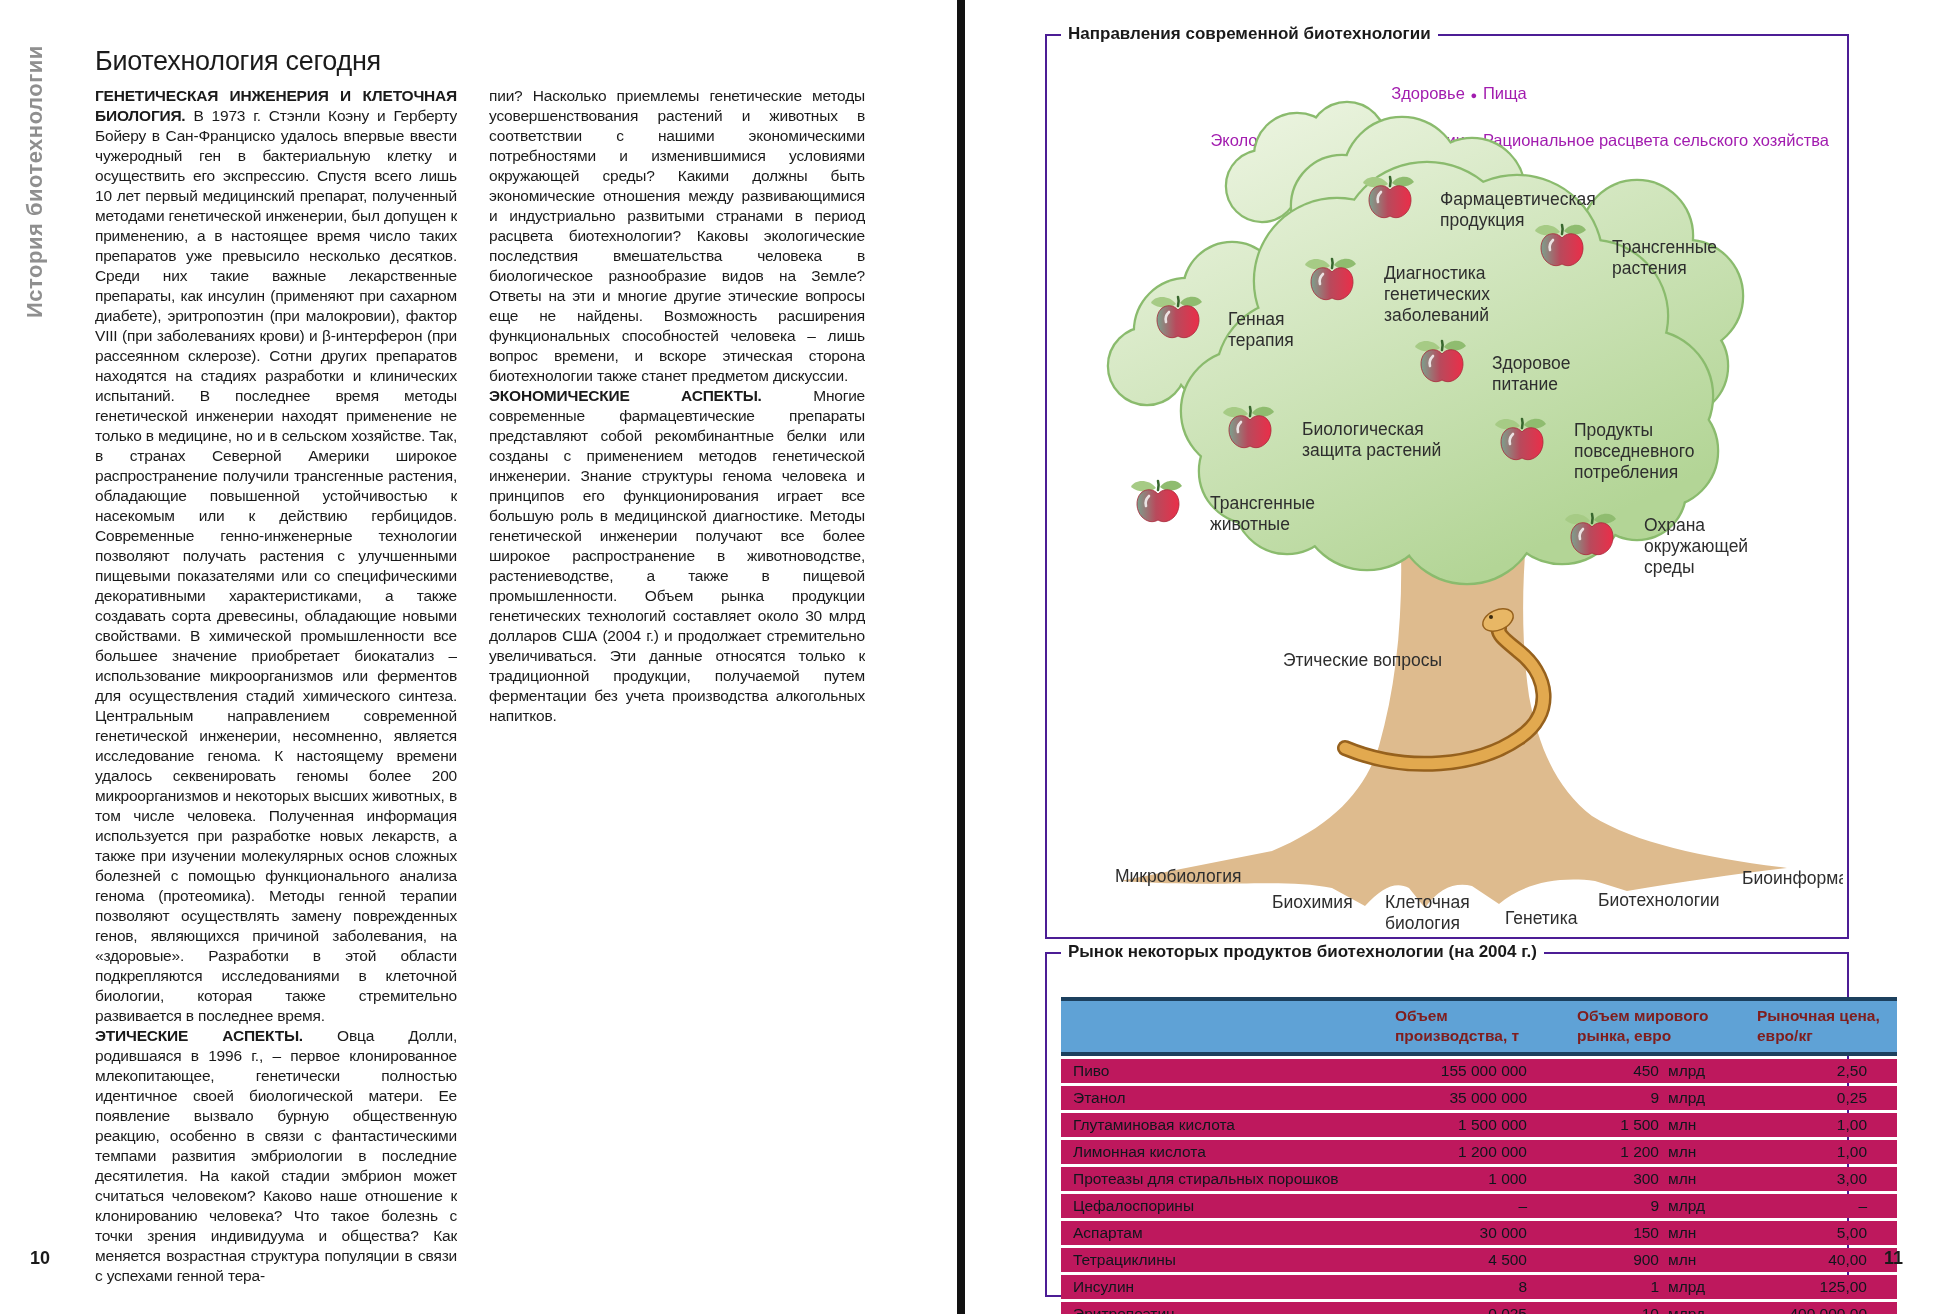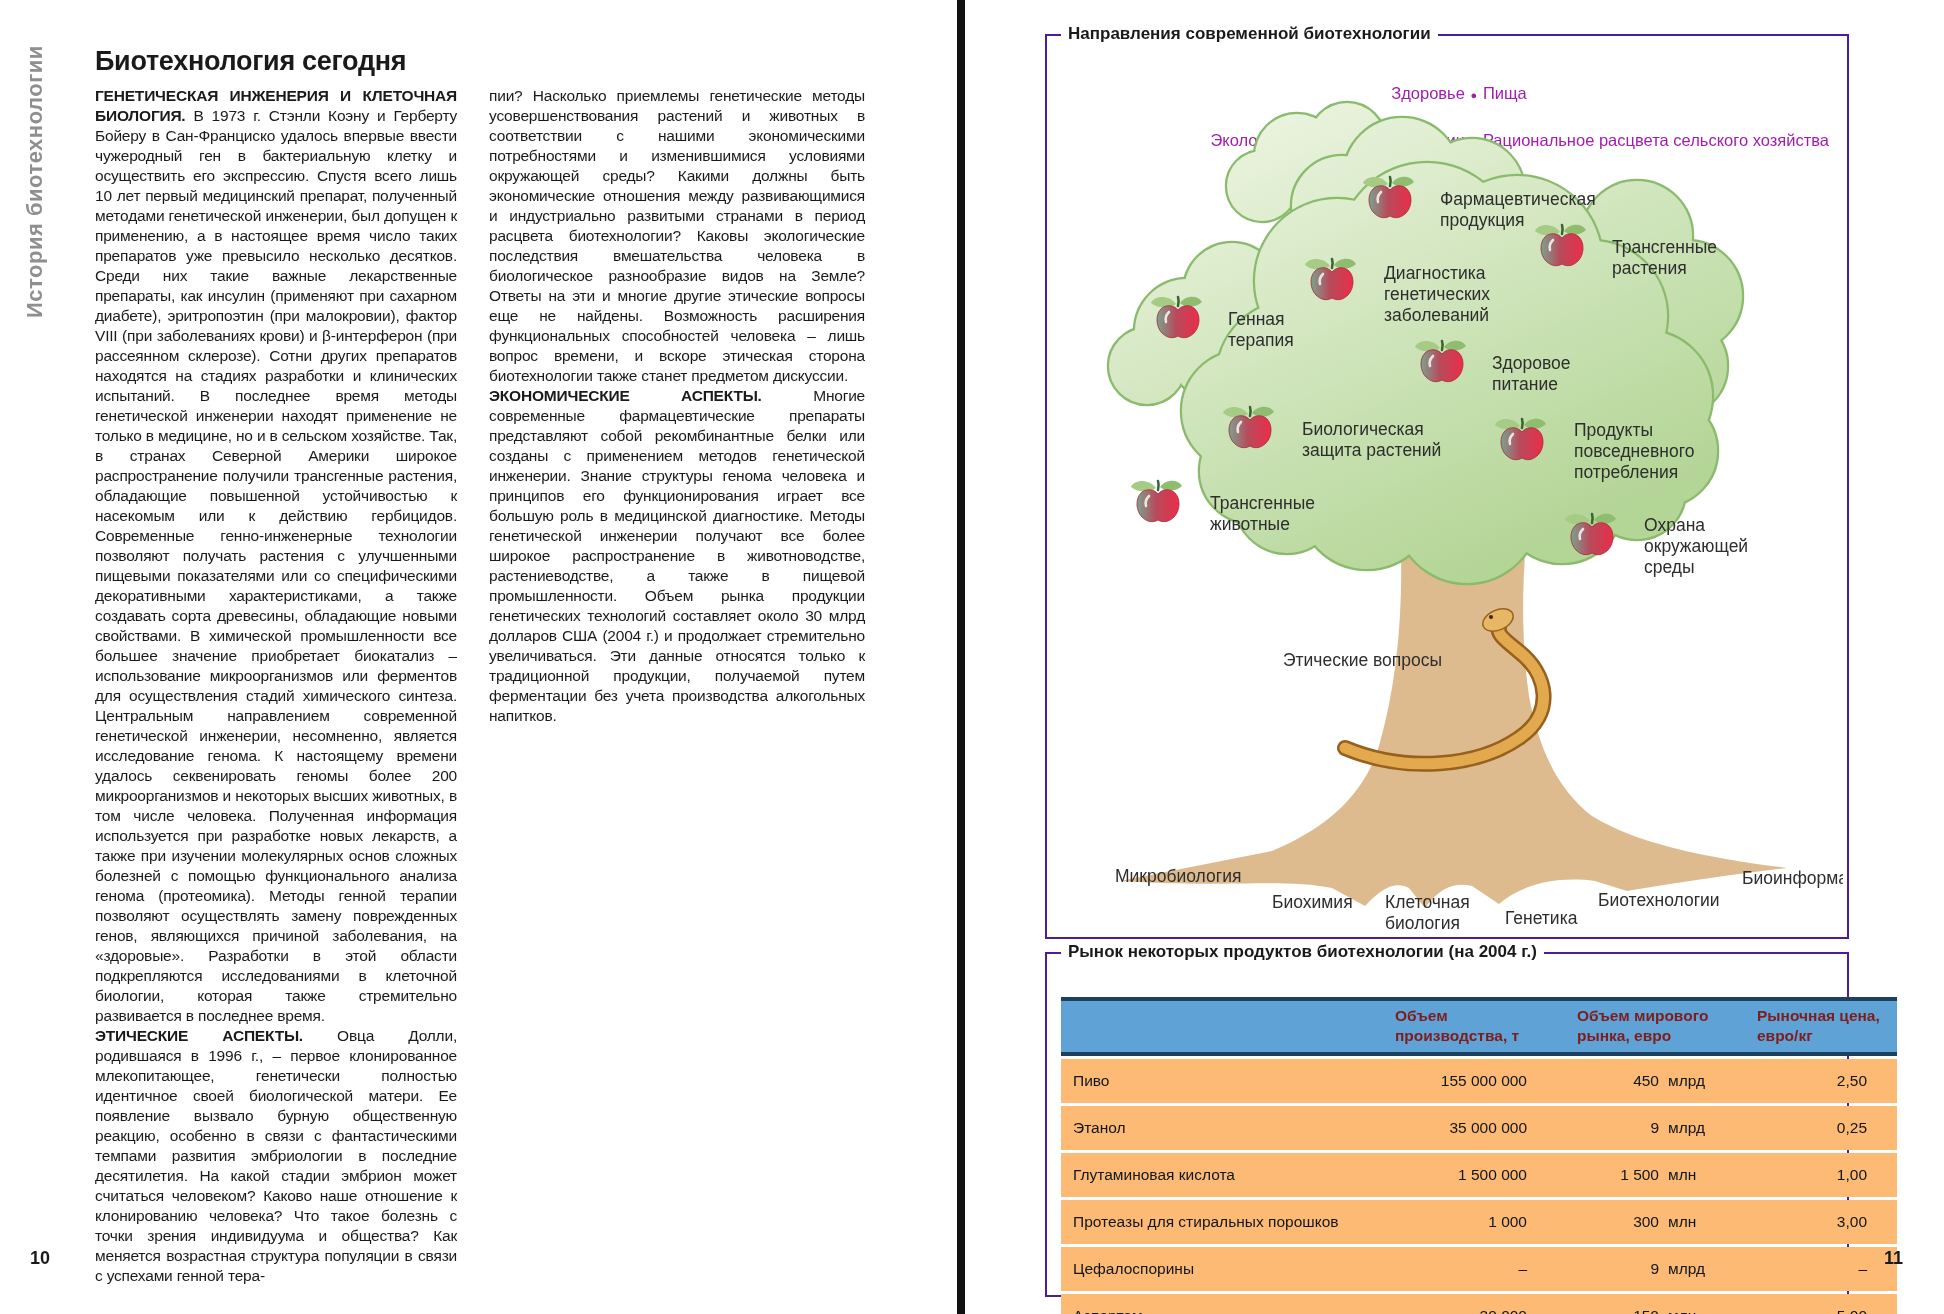--- a/index.html
+++ b/index.html
@@ -5,21 +5,21 @@
   html,body{margin:0;padding:0;background:#ffffff;}
   #spread{
     position:relative;width:1944px;height:1314px;background:#ffffff;overflow:hidden;
     font-family:"Liberation Sans","DejaVu Sans",sans-serif;color:#1a1a1a;
   }
   
   .sidebar-vertical{
     position:absolute;left:22px;top:318px;transform:rotate(-90deg);transform-origin:top left;
     font-size:22px;font-weight:bold;color:#8f8f8f;letter-spacing:.5px;white-space:nowrap;
   }
-  .page-title{position:absolute;left:95px;top:28px;font-size:27px;font-weight:bold;letter-spacing:-.3px;}
+  .page-title{position:absolute;left:95px;top:28px;font-size:27px;font-weight:normal;letter-spacing:-.3px;}
   .textcol{position:absolute;top:86px;height:1216px;overflow:hidden;font-size:15.5px;line-height:20px;
     text-align:justify;letter-spacing:-.2px;}
   #col-1{left:95px;width:362px;}
   #col-2{left:489px;width:376px;}
   .textcol p{margin:0;}
   .textcol .lead{font-weight:bold;}
   .pagenum{position:absolute;font-size:18px;font-weight:bold;}
   #pagenum-left{left:30px;top:1248px;}
   #pagenum-right{left:1884px;top:1248px;}
   
@@ -47,21 +47,21 @@
   .lobe-fill circle{fill:url(#cg);stroke:none;}
   
   #market-table{
     border-collapse:separate;border-spacing:0 3px;margin:40px 12px 0 14px;width:774px;
     font-size:15.5px;color:#10161c;table-layout:fixed;
   }
   #market-table th{
     background:#5fa2d6;color:#7f1d1d;font-weight:bold;text-align:left;vertical-align:top;
     border-top:4px solid #1c405e;border-bottom:4px solid #1c405e;padding:5px 0 6px 0;line-height:20px;
   }
-  #market-table td{background:#fdba74;padding:12px 0;line-height:20px;}
+  #market-table td{background:#be185d;padding:2px 0;line-height:20px;}
   #market-table .c-product{width:298px;padding-left:12px;}
   #market-table th.c-product{padding-left:12px;}
   #market-table .c-prod{width:160px;text-align:right;padding-right:36px;}
   #market-table th.c-prod{text-align:left;padding-right:8px;padding-left:24px;}
   #market-table .c-market{width:180px;}
   #market-table th.c-market{padding-left:14px;}
   #market-table .c-market .num{display:inline-block;width:96px;text-align:right;}
   #market-table .c-market .unit{display:inline-block;margin-left:9px;}
   #market-table .c-price{width:136px;text-align:right;padding-right:30px;}
   #market-table th.c-price{text-align:left;padding-left:0;padding-right:4px;}
@@ -291,20 +291,26 @@
             <td class="c-market"><span class="num">9</span><span class="unit">млрд</span></td>
             <td class="c-price">0,25</td>
           </tr>
           <tr>
             <td class="c-product">Глутаминовая кислота</td>
             <td class="c-prod">1 500 000</td>
             <td class="c-market"><span class="num">1 500</span><span class="unit">млн</span></td>
             <td class="c-price">1,00</td>
           </tr>
           <tr>
+            <td class="c-product">Лимонная кислота</td>
+            <td class="c-prod">1 200 000</td>
+            <td class="c-market"><span class="num">1 200</span><span class="unit">млн</span></td>
+            <td class="c-price">1,00</td>
+          </tr>
+          <tr>
             <td class="c-product">Протеазы для стиральных порошков</td>
             <td class="c-prod">1 000</td>
             <td class="c-market"><span class="num">300</span><span class="unit">млн</span></td>
             <td class="c-price">3,00</td>
           </tr>
           <tr>
             <td class="c-product">Цефалоспорины</td>
             <td class="c-prod">–</td>
             <td class="c-market"><span class="num">9</span><span class="unit">млрд</span></td>
             <td class="c-price">–</td>

